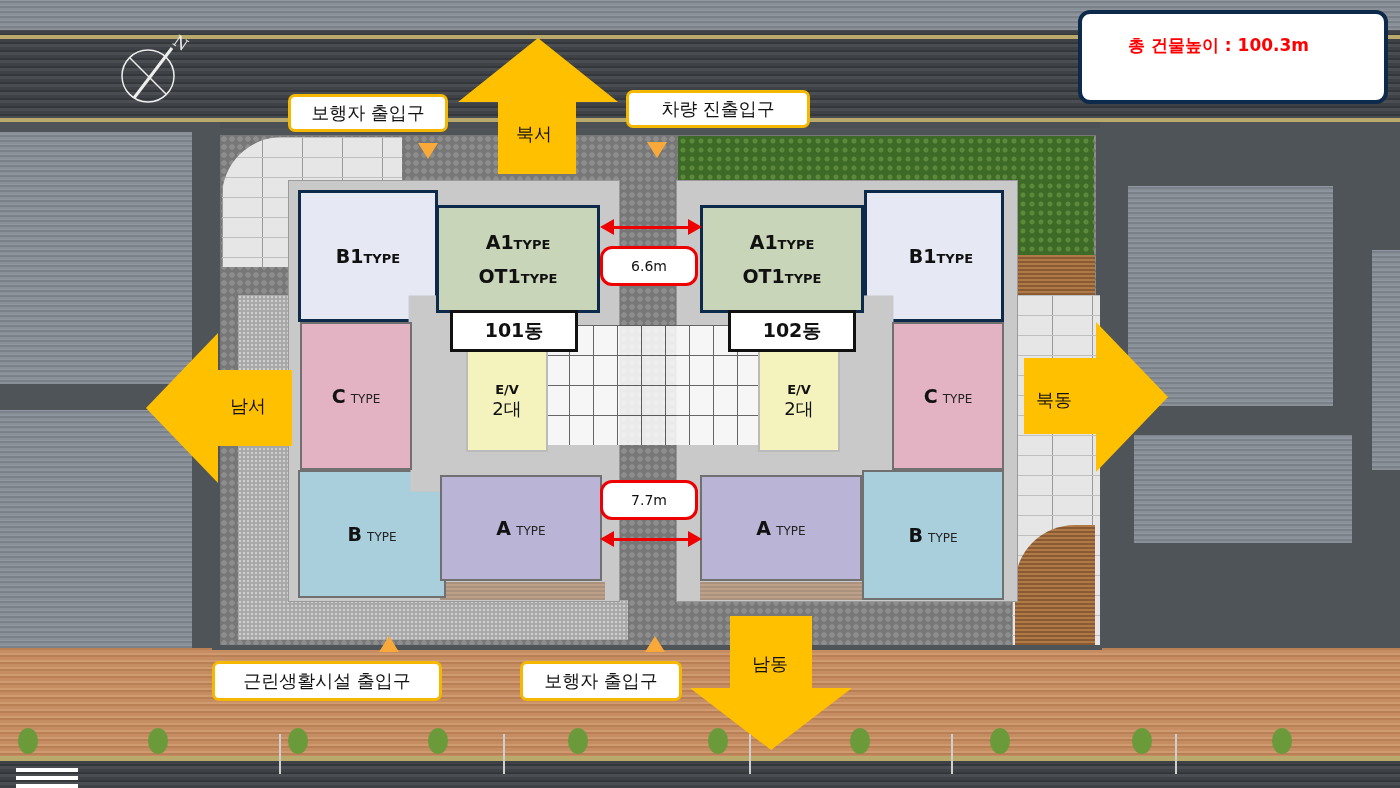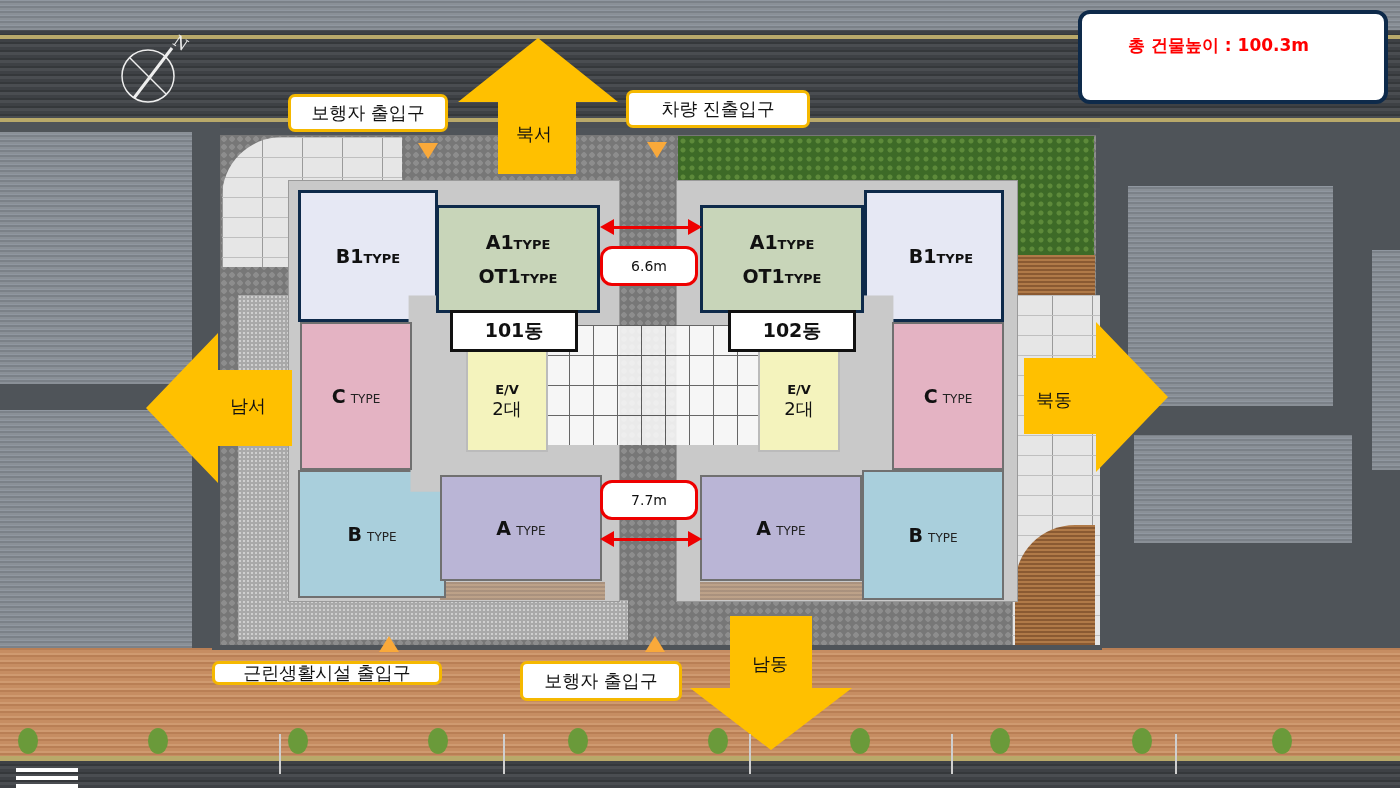--- a/index.html
+++ b/index.html
@@ -155,21 +155,21 @@
 </svg>
 <div class="arrowlbl" style="left:752px;top:652px;">남동</div>
 
 <div class="callout" style="left:288px;top:94px;width:160px;height:38px;">보행자 출입구</div>
 <div class="tri" style="left:418px;top:143px;border-left:10px solid transparent;border-right:10px solid transparent;border-top:16px solid #f9a93a;"></div>
 
 <div class="callout" style="left:626px;top:90px;width:184px;height:38px;">차량 진출입구</div>
 <div class="tri" style="left:647px;top:142px;border-left:10px solid transparent;border-right:10px solid transparent;border-top:16px solid #f9a93a;"></div>
 
 <div class="tri" style="left:379px;top:636px;border-left:10px solid transparent;border-right:10px solid transparent;border-bottom:16px solid #f9a93a;"></div>
-<div class="callout" style="left:212px;top:661px;width:230px;height:24px;">근린생활시설 출입구</div>
+<div class="callout" style="left:212px;top:661px;width:230px;height:40px;">근린생활시설 출입구</div>
 
 <div class="tri" style="left:645px;top:636px;border-left:10px solid transparent;border-right:10px solid transparent;border-bottom:16px solid #f9a93a;"></div>
 <div class="callout" style="left:520px;top:661px;width:162px;height:40px;">보행자 출입구</div>
 
 <div class="tree" style="left:18px;top:728px;"></div>
 <div class="tree" style="left:148px;top:728px;"></div>
 <div class="tree" style="left:288px;top:728px;"></div>
 <div class="tree" style="left:428px;top:728px;"></div>
 <div class="tree" style="left:568px;top:728px;"></div>
 <div class="tree" style="left:708px;top:728px;"></div>

